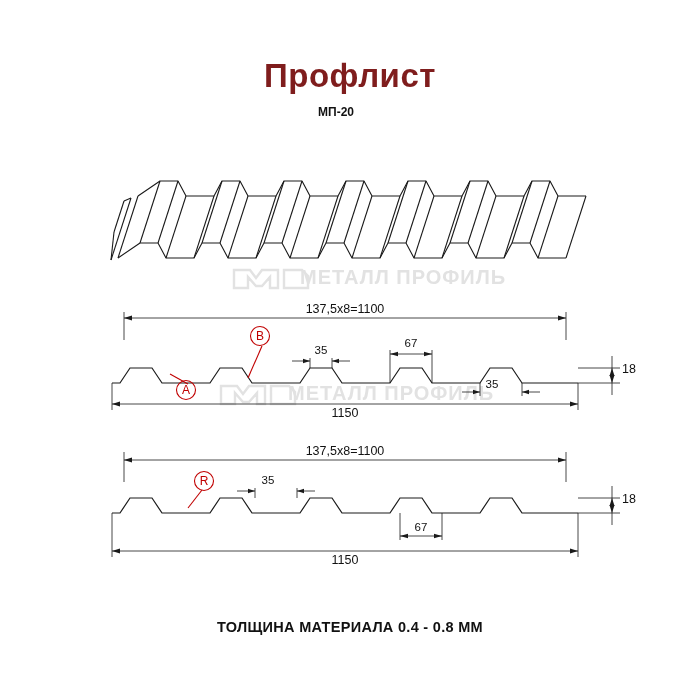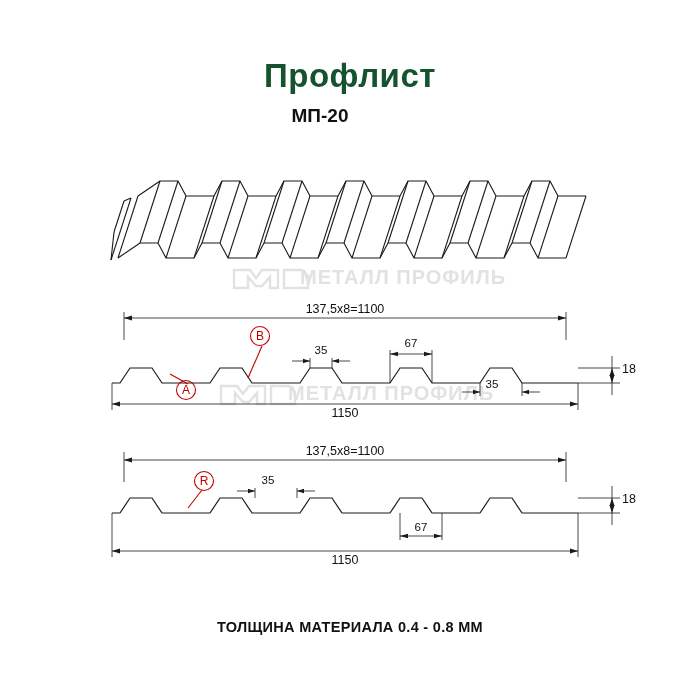--- a/index.html
+++ b/index.html
@@ -23,29 +23,29 @@
   
   .title {
     position: absolute;
     top: 57px;
     left: 0;
     width: 700px;
     text-align: center;
     font-size: 33px;
     font-weight: bold;
     letter-spacing: 0.5px;
-    color: #14532d;
+    color: #7f1d1d;
   }
   .subtitle {
     position: absolute;
     top: 105px;
-    left: 0;
+    left: 16px;
     width: 640px;
     text-align: center;
-    font-size: 19px;
+    font-size: 12px;
     font-weight: bold;
     color: #111;
   }
   
   .footer {
     position: absolute;
     top: 619px;
     left: 0;
     width: 700px;
     text-align: center;

